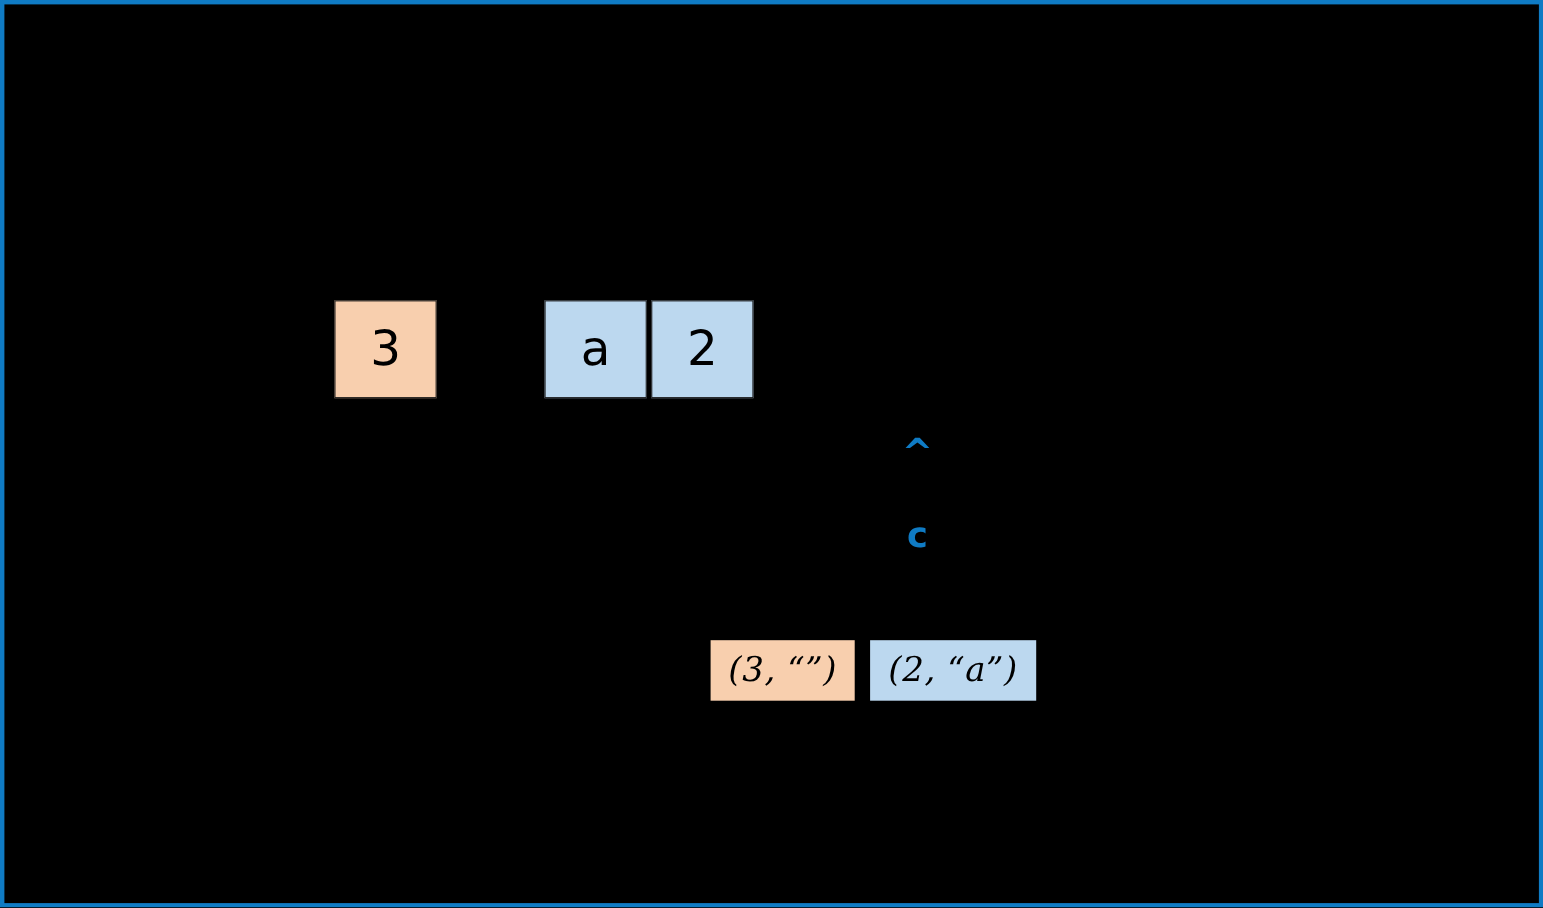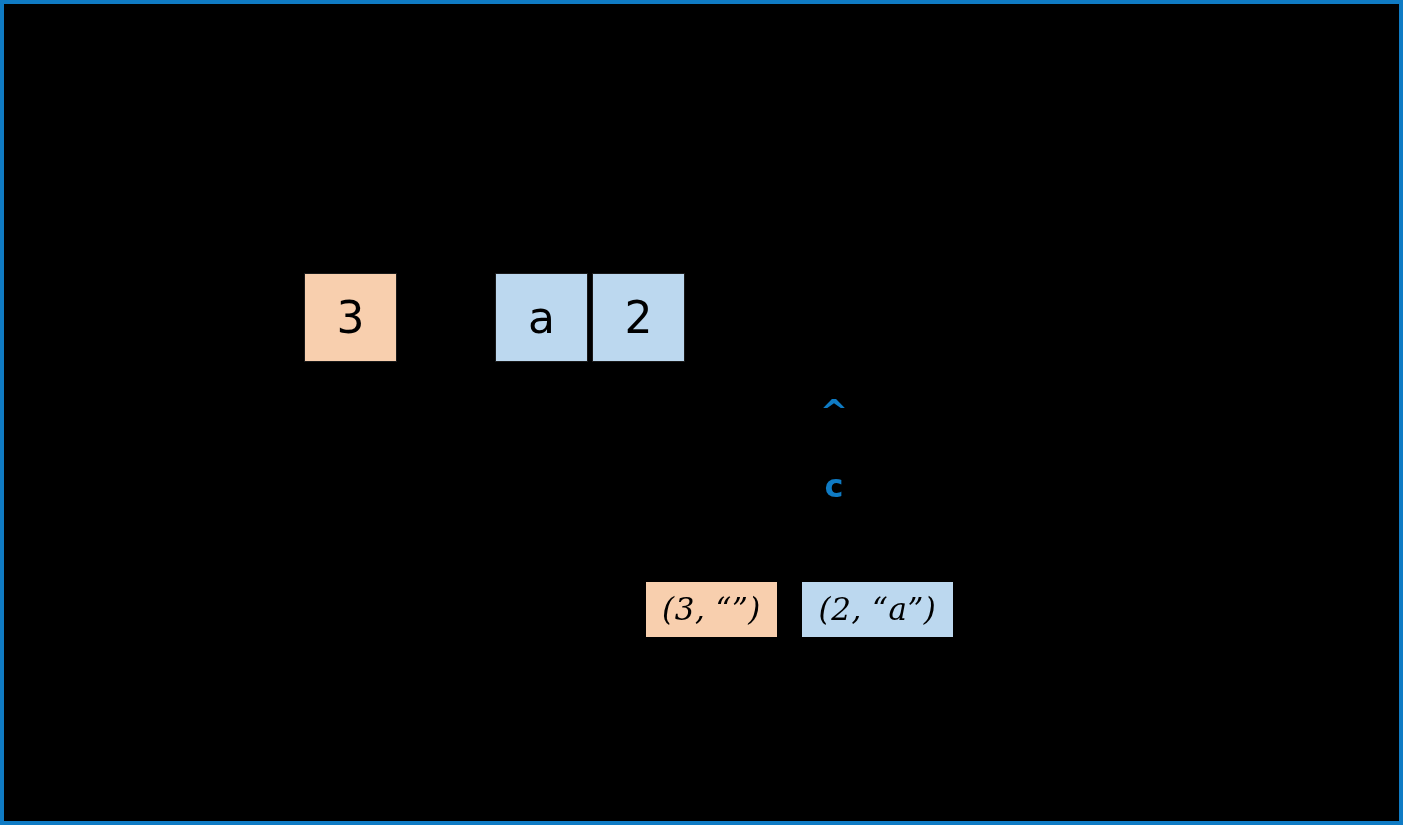--- a/index.html
+++ b/index.html
@@ -71,15 +71,15 @@
   <div class="node cell blue" style="left:491px; top:269px; width:93px; height:89px;">a</div>
 
   <div class="node cell blue" style="left:588px; top:269px; width:93px; height:89px;">2</div>
 
   <div class="node marker caret" style="left:806px; top:391px; width:48px; height:34px;">^</div>
 
   <div class="node marker pointer" style="left:806px; top:465px; width:48px; height:34px;">c</div>
 
   <div class="node tuple orange" style="left:642px; top:578px; width:131px; height:55px;">(3, “”)</div>
 
-  <div class="node tuple blue" style="left:787px; top:578px; width:151px; height:55px;margin-left:11px;">(2, “a”)</div>
+  <div class="node tuple blue" style="left:787px; top:578px; width:151px; height:55px;">(2, “a”)</div>
 
 </div>
 
 </body></html>

